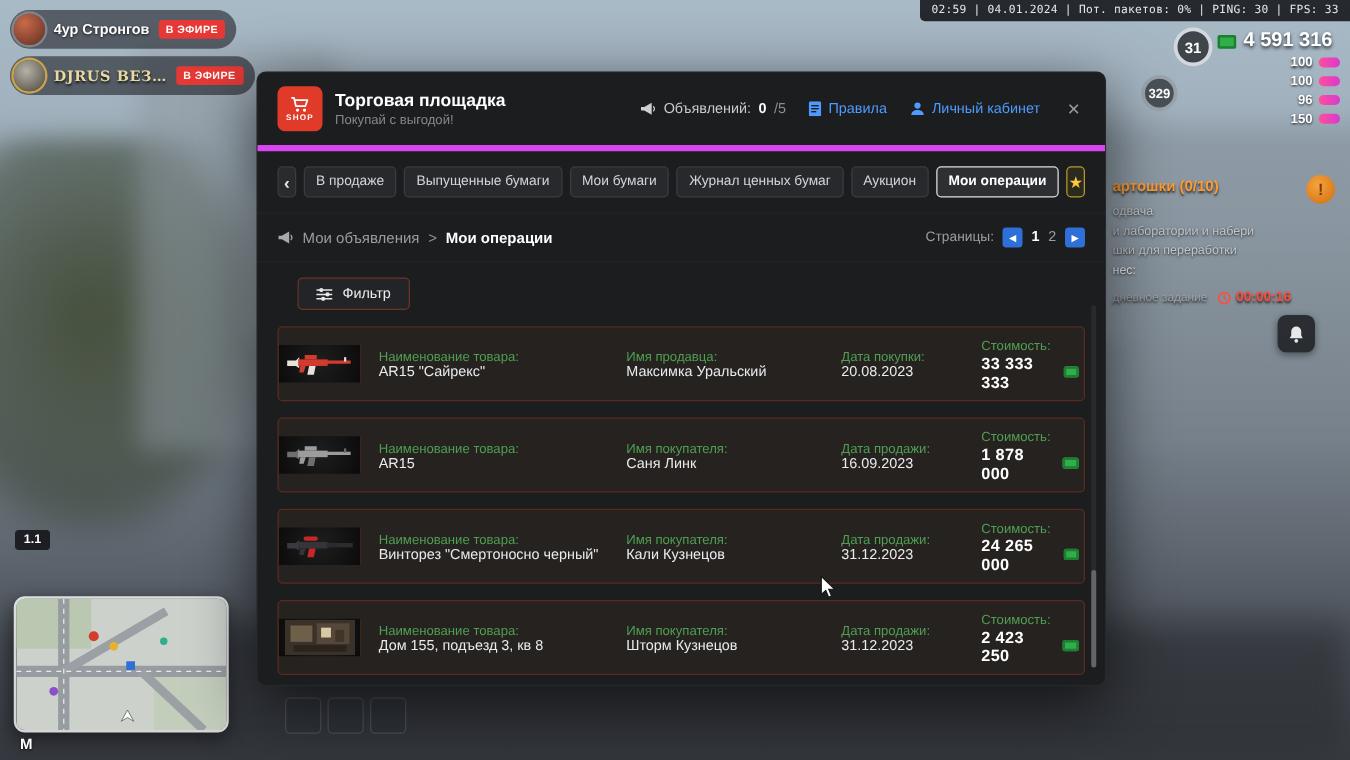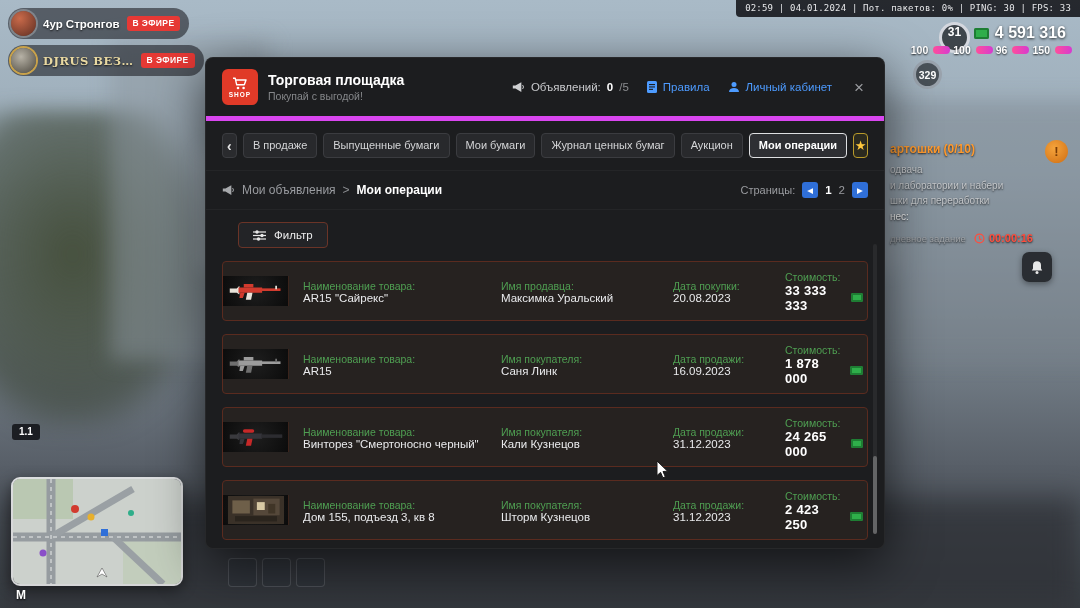--- a/index.html
+++ b/index.html
@@ -34,26 +34,26 @@
   .stream-name.gothic{font-family:"DejaVu Serif",serif;color:#e9d9a2;letter-spacing:.5px}
   .live-badge{background:#e63935;color:#fff;font-size:8.5px;font-weight:bold;
     padding:2px 6px 2.5px;border-radius:3px;letter-spacing:.4px}
 
   
   .money{position:absolute;top:24px;right:14px;display:flex;align-items:center;gap:6px;
     font-size:16px;font-weight:bold;color:#fff;text-shadow:0 1px 3px rgba(0,0,0,.8)}
   .money-ico{display:inline-block;width:15px;height:11px;background:#2fae4a;border-radius:2px;
     box-shadow:inset 0 0 0 2px #1e7d33}
   .level-circle{position:absolute;top:22px;right:110px;width:31px;height:31px;border-radius:50%;
-    border:3px solid #d4d7de;background:rgba(14,15,18,.68);display:flex;align-items:flex-start;justify-content:center;
+    border:3px solid #d4d7de;background:rgba(14,15,18,.68);display:flex;align-items:center;justify-content:center;
     font-size:12px;font-weight:bold;color:#fff}
   .level2-circle{position:absolute;top:60px;right:138px;width:29px;height:29px;border-radius:50%;
     border:3px solid #9aa3ad;background:rgba(14,15,18,.6);display:flex;align-items:center;justify-content:center;
     font-size:10.5px;font-weight:bold;color:#fff}
-  .stats{position:absolute;top:44px;right:8px;display:flex;flex-direction:row;gap:3px;align-items:flex-end}
+  .stats{position:absolute;top:44px;right:8px;display:flex;flex-direction:column;gap:3px;align-items:flex-end}
   .stat-row{display:flex;align-items:center;gap:5px}
   .stat-val{font-size:10.5px;font-weight:bold;color:#fff;text-shadow:0 1px 2px rgba(0,0,0,.85)}
   .stat-ico{width:17px;height:8px;border-radius:4px;background:linear-gradient(90deg,#ff4f9a,#d63bd0)}
 
   
   .quest{position:absolute;right:0;top:136px;width:194px;padding:6px 40px 6px 4px}
   .quest-title{font-size:12px;font-weight:bold;color:#ff9a2e;text-shadow:0 1px 2px rgba(0,0,0,.8);margin-bottom:6px}
   .quest-line{font-size:10px;color:#c3c6c9;text-shadow:0 1px 2px rgba(0,0,0,.8);line-height:1.55}
   .quest-line.strong{color:#eceded}
   .quest-foot{display:flex;align-items:center;gap:8px;margin-top:8px}

